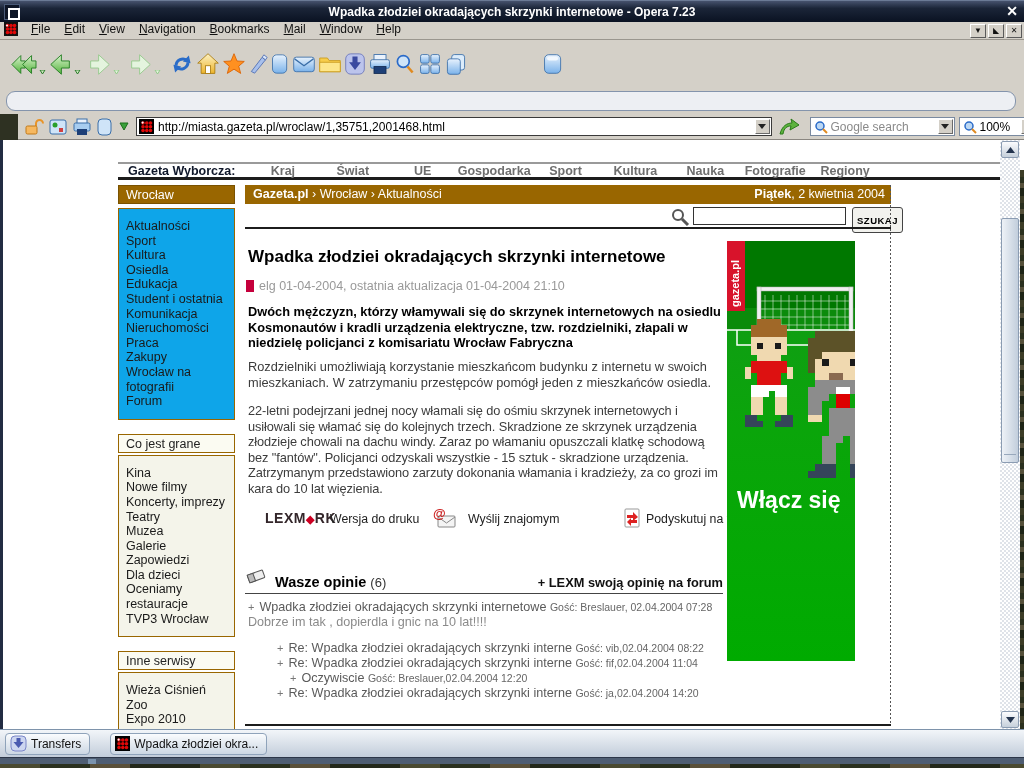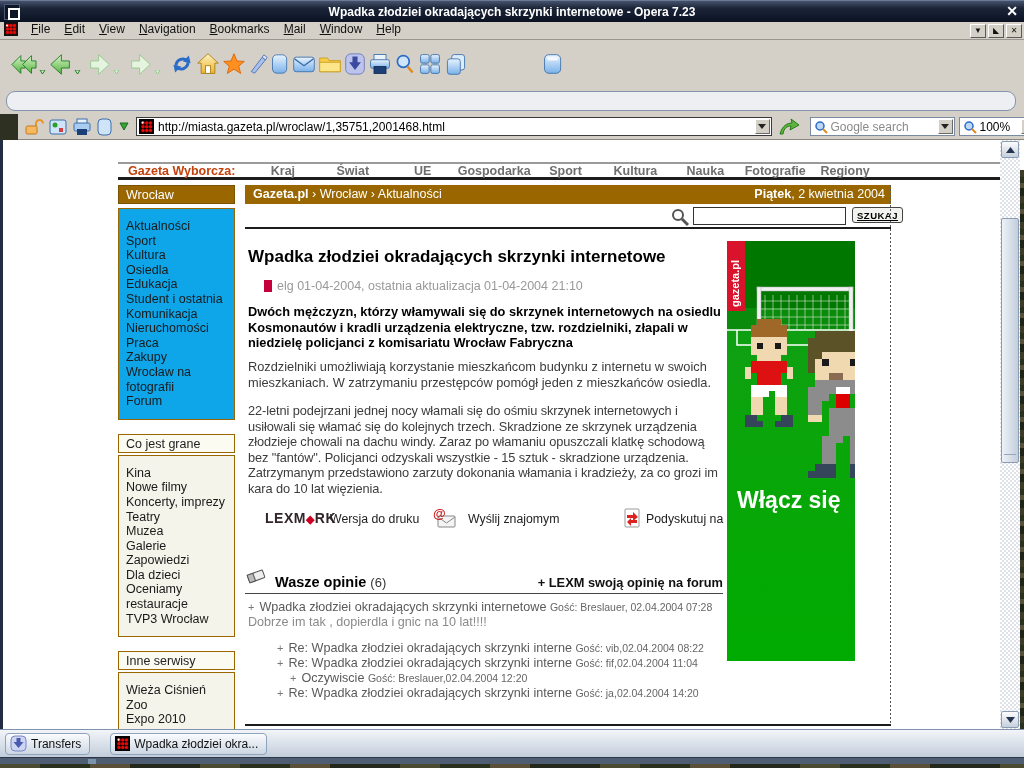--- a/index.html
+++ b/index.html
@@ -52,42 +52,42 @@
   background-size:4px 4px; background-position:0 0,2px 2px; }
 .sb-btn { position:absolute; left:1px; width:18px; height:17px; background:linear-gradient(180deg,#fbfcfe,#c6d0db); border:1px solid #8b9cb2; border-radius:2px; display:flex; align-items:center; justify-content:center; }
 .sb-up { top:1px; } .sb-down { bottom:1px; }
 .sb-thumb { position:absolute; left:1px; top:78px; width:18px; height:245px; background:linear-gradient(90deg,#eef2f7,#c2cedc); border:1px solid #8b9cb2; border-radius:2px; }
 .sb-thumb:after { content:""; position:absolute; left:2px; right:2px; bottom:2px; height:5px; border-top:1px solid #98a8bc; }
 .desktop-right { position:absolute; left:1017px; top:30px; width:7px; height:559px;
   background:repeating-linear-gradient(180deg,#3c3c26 0 7px,#2a301e 7px 13px,#55503a 13px 18px,#1e2416 18px 26px); }
 
 
 .topnav { position:absolute; left:115px; top:22px; width:882px; height:18px; border-top:2px solid #9a9a9a; border-bottom:3px solid #1c1c1c; display:flex; align-items:center; font-size:12.5px; }
-.topnav .tn-label { font-weight:bold; color:#c2410c; padding-left:10px; width:130px; }
+.topnav .tn-label { font-weight:bold; color:#0f172a; padding-left:10px; width:130px; }
 .topnav .tn-items { width:632px; display:flex; }
 .topnav .tn-item { flex:1; text-align:center; color:#6e6e6e; font-weight:bold; }
 
 .sidebar { position:absolute; left:115px; top:45px; width:117px; }
 .sb-head1 { height:19px; background:#996600; border:1px solid #7a5200; color:#fff; font-size:12.5px; padding:2px 0 0 7px; }
 .sb-box { border:1px solid #996600; background:#0ea5e9; font-size:12.5px; color:#1a1a1a; line-height:14.6px; padding:10px 4px 10px 7px; margin-top:4px; }
 .sb-head2 { border:1px solid #996600; background:#fbfbf2; color:#222; font-size:12.5px; padding:2px 0 1px 7px; margin-top:14px; }
 .sb-box2 { border:1px solid #996600; background:#f4f4ea; font-size:12.5px; color:#1a1a1a; line-height:14.6px; padding:10px 4px 10px 7px; margin-top:2px; }
 
 .main { position:absolute; left:242px; top:45px; width:646px; }
 .crumbbar { position:absolute; left:0; top:0; width:646px; height:19px; background:#996600; color:#fff; font-size:12.5px; padding:2px 6px 0 8px; }
 .crumbbar .cb-right { float:right; }
 .searchrow { position:absolute; left:0; top:22px; width:646px; height:22px; }
 .searchrow .mag { position:absolute; left:425px; top:0; }
 .searchrow input { position:absolute; left:448px; top:0; width:153px; height:18px; border:1px solid #333; font-size:12px; padding:0 3px; background:#fff; }
-.searchrow .szukaj { position:absolute; left:607px; top:0; height:16px; font-size:9.5px; font-weight:bold; border:1px solid #444; border-radius:3px; background:#f2f2ee; padding:0 4px; letter-spacing:0.5px;text-decoration:underline; }
+.searchrow .szukaj { position:absolute; left:607px; top:0; height:26px; font-size:9.5px; font-weight:bold; border:1px solid #444; border-radius:3px; background:#f2f2ee; padding:0 4px; letter-spacing:0.5px; }
 .mainline { position:absolute; left:0; top:42px; width:646px; height:2px; background:#1c1c1c; }
 .dottedline { position:absolute; left:645px; top:0px; width:1px; height:539px; background-image:linear-gradient(180deg,#555 50%,transparent 50%); background-size:1px 4px; }
 
 .art-title { position:absolute; left:3px; top:62px; width:480px; font-size:17px; font-weight:bold; color:#000; }
-.byline { position:absolute; left:19px; top:94px; font-size:12.5px; color:#999; }
+.byline { position:absolute; left:1px; top:94px; font-size:12.5px; color:#999; }
 .byline .redsq { display:inline-block; width:8px; height:12px; background:#c5003c; margin-right:5px; vertical-align:-2px; }
 .lead { position:absolute; left:3px; top:119px; width:475px; font-size:12.8px; line-height:15.5px; font-weight:bold; color:#000; }
 .para1 { position:absolute; left:3px; top:174px; width:475px; font-size:12.8px; line-height:15.5px; color:#3c3c3c; }
 .para2 { position:absolute; left:3px; top:218px; width:479px; font-size:12.8px; line-height:15.5px; color:#3c3c3c; letter-spacing:-0.1px; }
 .actions { position:absolute; left:3px; top:320px; width:478px; height:30px; font-size:12.3px; color:#222; }
 .actions > span { position:absolute; white-space:nowrap; }
 .lexmark { font-weight:bold; font-size:14px; color:#33262a; letter-spacing:0.5px; top:5px; }
 .lexmark .ldia { color:#cc0022; font-size:11px; }
 
 .opinions { position:absolute; left:0; top:383px; width:478px; }

